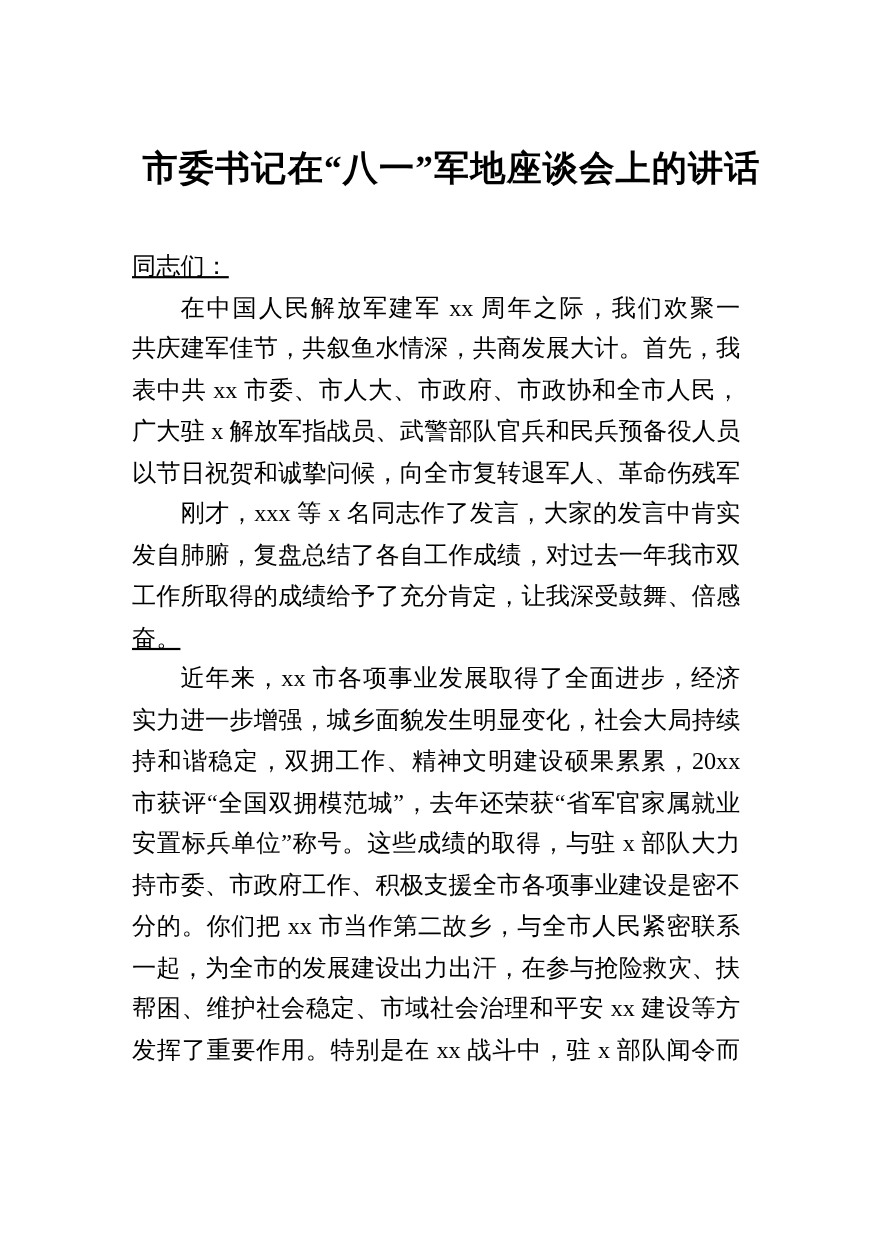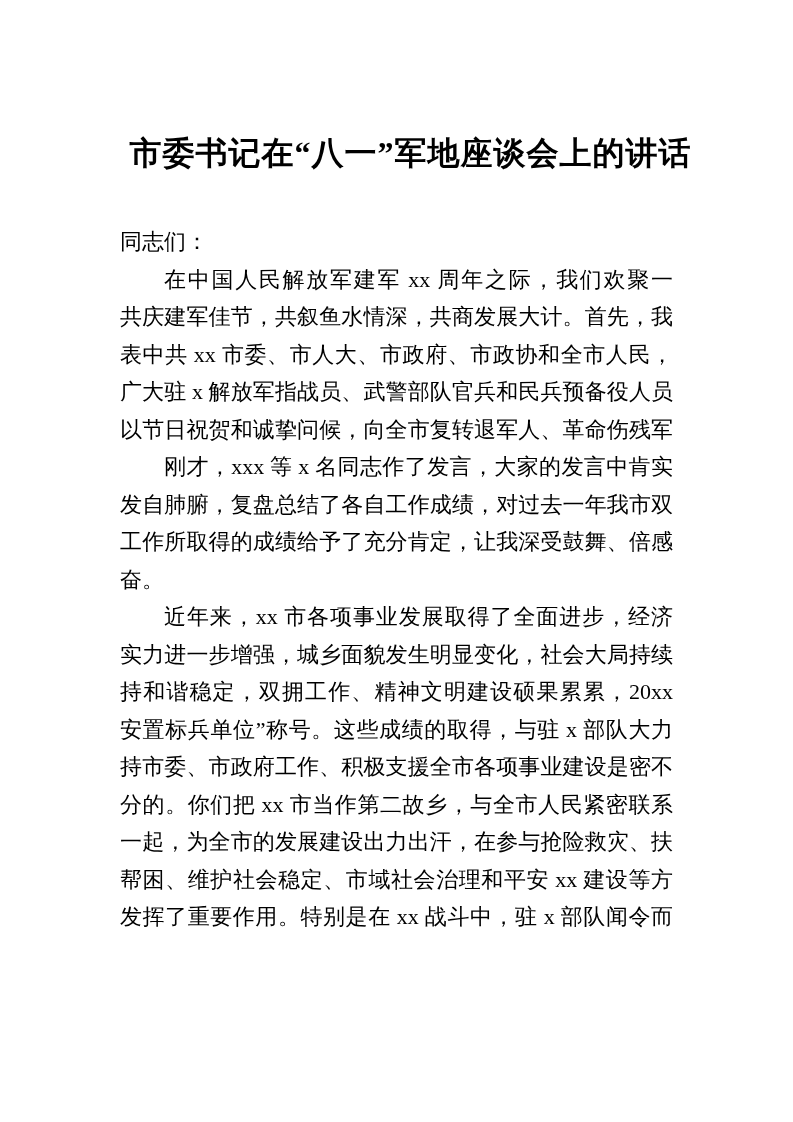--- a/index.html
+++ b/index.html
@@ -35,20 +35,21 @@
   }
   .doc-line {
     line-height: 37.5px;
     height: 37.5px;
     text-align: justify;
     text-align-last: justify;
     overflow: hidden;
   }
   .doc-line.flush {
     text-align-last: left;
+    text-decoration: underline;
   }
   .doc-line.indent {
     text-indent: 2em;
   }
 </style>
 </head>
 <body>
 
 <div class="page">
   <div class="doc-title">市委书记在“八一”军地座谈会上的讲话</div>
@@ -66,20 +67,21 @@
       <div>
         <div class="doc-line indent">刚才，xxx 等 x 名同志作了发言，大家的发言中肯实在、</div>
         <div class="doc-line">发自肺腑，复盘总结了各自工作成绩，对过去一年我市双拥</div>
         <div class="doc-line">工作所取得的成绩给予了充分肯定，让我深受鼓舞、倍感振</div>
         <div class="doc-line flush">奋。</div>
       </div>
       <div>
         <div class="doc-line indent">近年来，xx 市各项事业发展取得了全面进步，经济综合</div>
         <div class="doc-line">实力进一步增强，城乡面貌发生明显变化，社会大局持续保</div>
         <div class="doc-line">持和谐稳定，双拥工作、精神文明建设硕果累累，20xx 年我</div>
+        <div class="doc-line">市获评“全国双拥模范城”，去年还荣获“省军官家属就业</div>
         <div class="doc-line">安置标兵单位”称号。这些成绩的取得，与驻 x 部队大力支</div>
         <div class="doc-line">持市委、市政府工作、积极支援全市各项事业建设是密不可</div>
         <div class="doc-line">分的。你们把 xx 市当作第二故乡，与全市人民紧密联系在</div>
         <div class="doc-line">一起，为全市的发展建设出力出汗，在参与抢险救灾、扶贫</div>
         <div class="doc-line">帮困、维护社会稳定、市域社会治理和平安 xx 建设等方面，</div>
         <div class="doc-line">发挥了重要作用。特别是在 xx 战斗中，驻 x 部队闻令而动，</div>
       </div>
     </div>
 </div>
 

